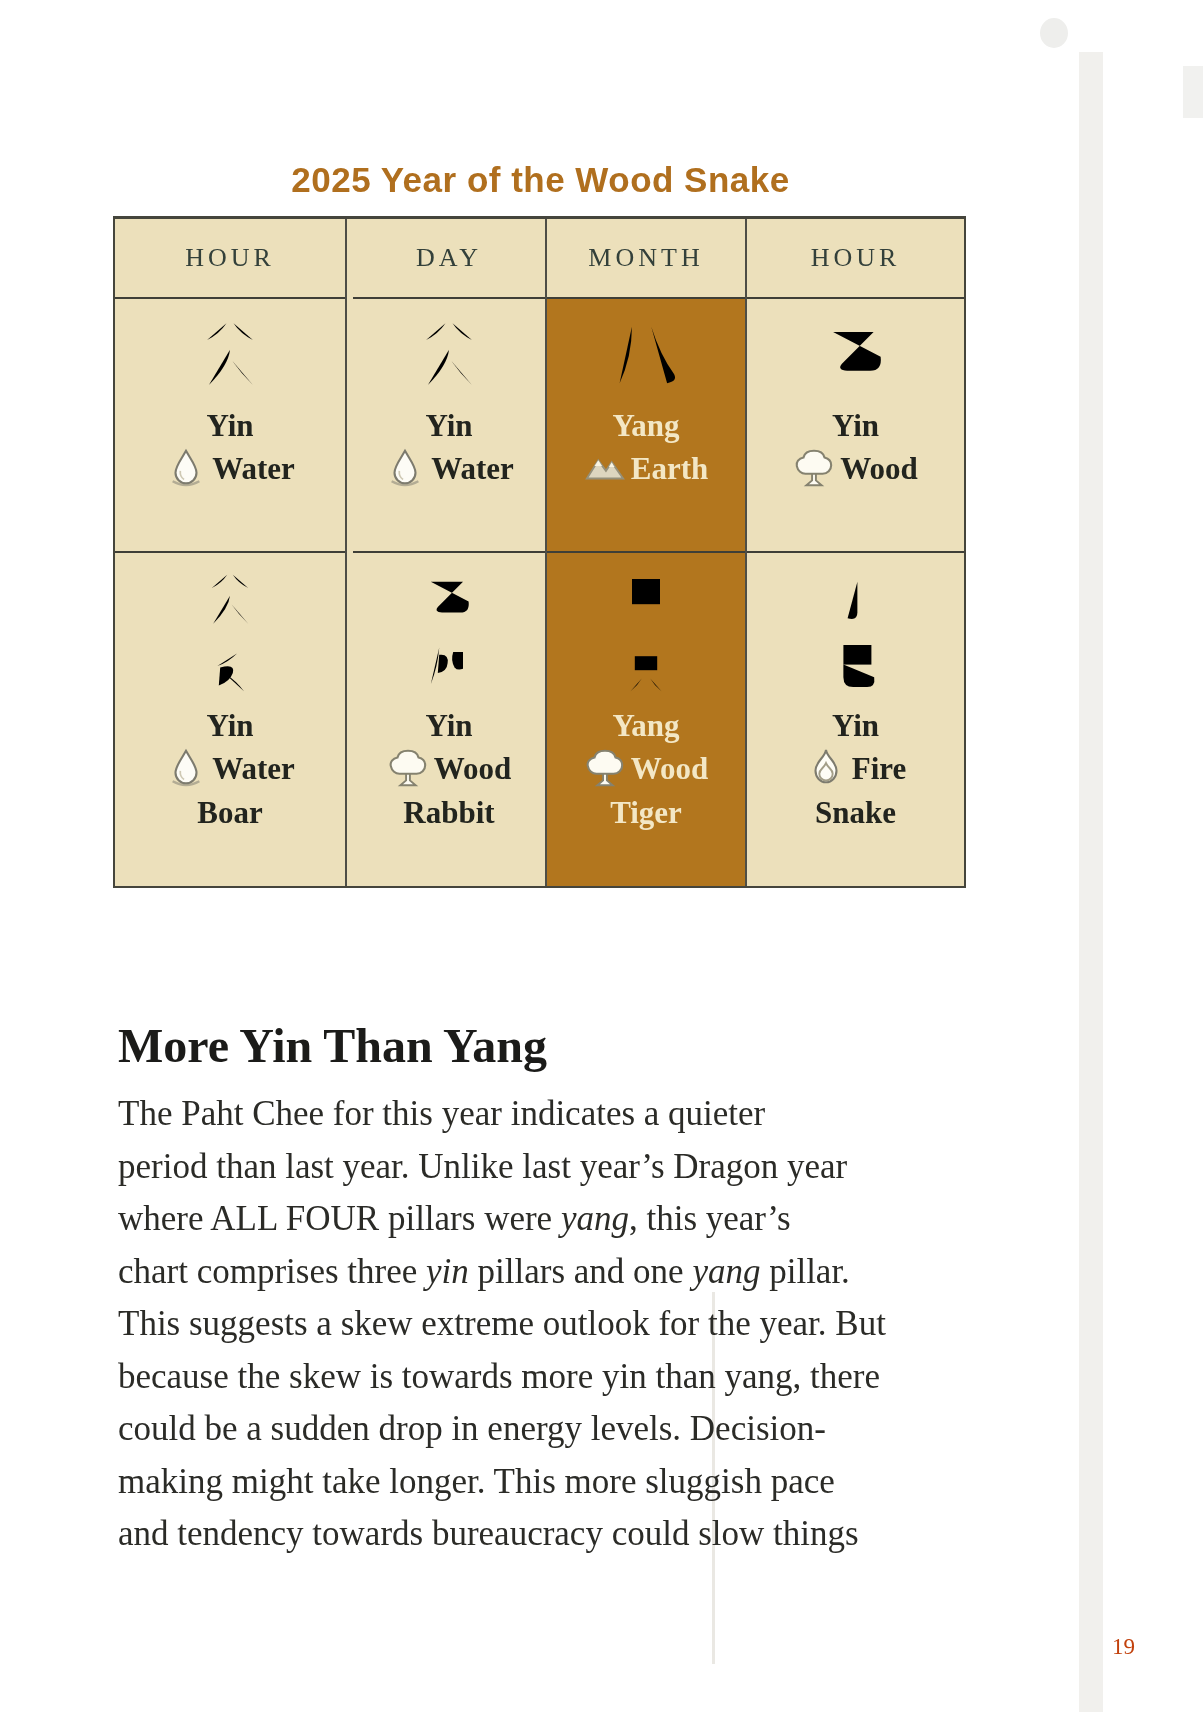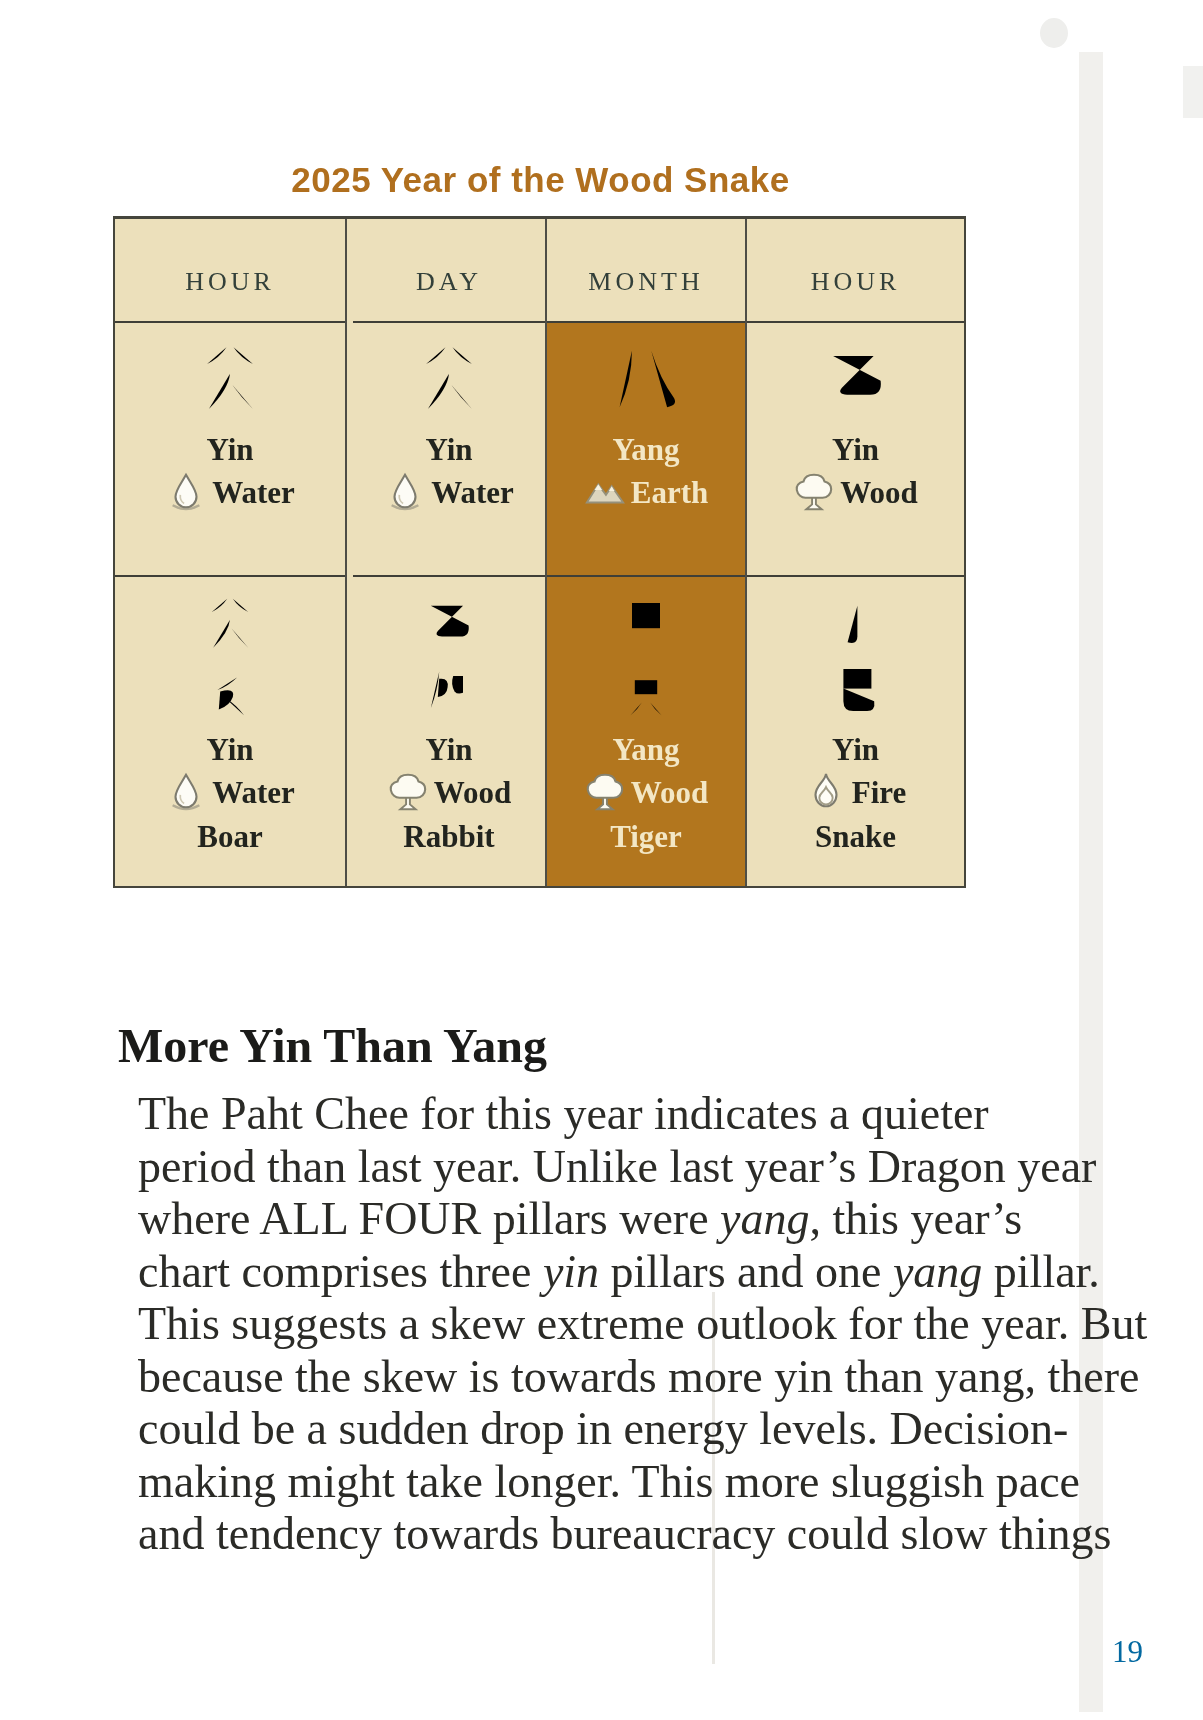--- a/index.html
+++ b/index.html
@@ -26,42 +26,42 @@
             box-sizing:border-box;background:#ece0bb;
             border:2px solid #45453c;border-top-width:3px;display:flex;}
   .pcol{display:flex;flex-direction:column;box-sizing:border-box;color:#22241e;}
   .pcol-hour{width:232px;}
   .pcol-day{width:200px;padding-left:6px;}
   .pcol-month{width:200px;}
   .pcol-year{flex:1;}
   .pcol:not(:last-child){border-right:2px solid #4e4e46;}
   .phdr{height:78px;display:flex;align-items:center;justify-content:center;
         font-size:26px;letter-spacing:4px;color:#33403a;
-        border-bottom:2px solid #3f3f37;margin-top:24px;}
+        border-bottom:2px solid #3f3f37;}
   .pcell{display:flex;flex-direction:column;align-items:center;box-sizing:border-box;}
   .pcell-top{height:254px;border-bottom:2px solid #3f3f37;padding-top:12px;}
   .pcell-bot{flex:1;padding-top:14px;}
   .pcol-month .pcell{background:#b2761e;color:#f3e7c5;}
 
   .glyph{width:88px;height:88px;}
   .glyph-sm{width:70px;height:70px;margin:-2px 0;}
   .pol{font-weight:bold;font-size:31px;line-height:42px;margin-top:6px;}
   .elem{display:flex;align-items:flex-start;gap:5px;line-height:44px;}
   .eword{font-weight:bold;font-size:31px;}
   .animal{font-weight:bold;font-size:31px;line-height:44px;}
   .eicon{width:42px;height:42px;flex:0 0 auto;}
 
   
   .headline{position:absolute;left:118px;top:1018px;font-size:48px;
             font-weight:bold;color:#1b1b19;}
   .para{position:absolute;left:118px;top:1088px;width:870px;
-        font-size:46px;color:#2b2b27;margin-left:20px;}
+        font-size:35px;color:#2b2b27;}
   .pline{line-height:52.5px;white-space:nowrap;}
   .it{font-style:italic;}
-  .pagenum{position:absolute;left:1112px;top:1634px;font-size:31px;color:#0369a1;}
+  .pagenum{position:absolute;left:1112px;top:1634px;font-size:23px;color:#c2410c;}
 
   .sr{position:absolute;width:1px;height:1px;margin:-1px;overflow:hidden;
       clip:rect(0 0 0 0);white-space:nowrap;}
 </style>
 </head>
 <body>
 
 <svg width="0" height="0" style="position:absolute" aria-hidden="true">
   <defs>
     <g id="g-gui">

